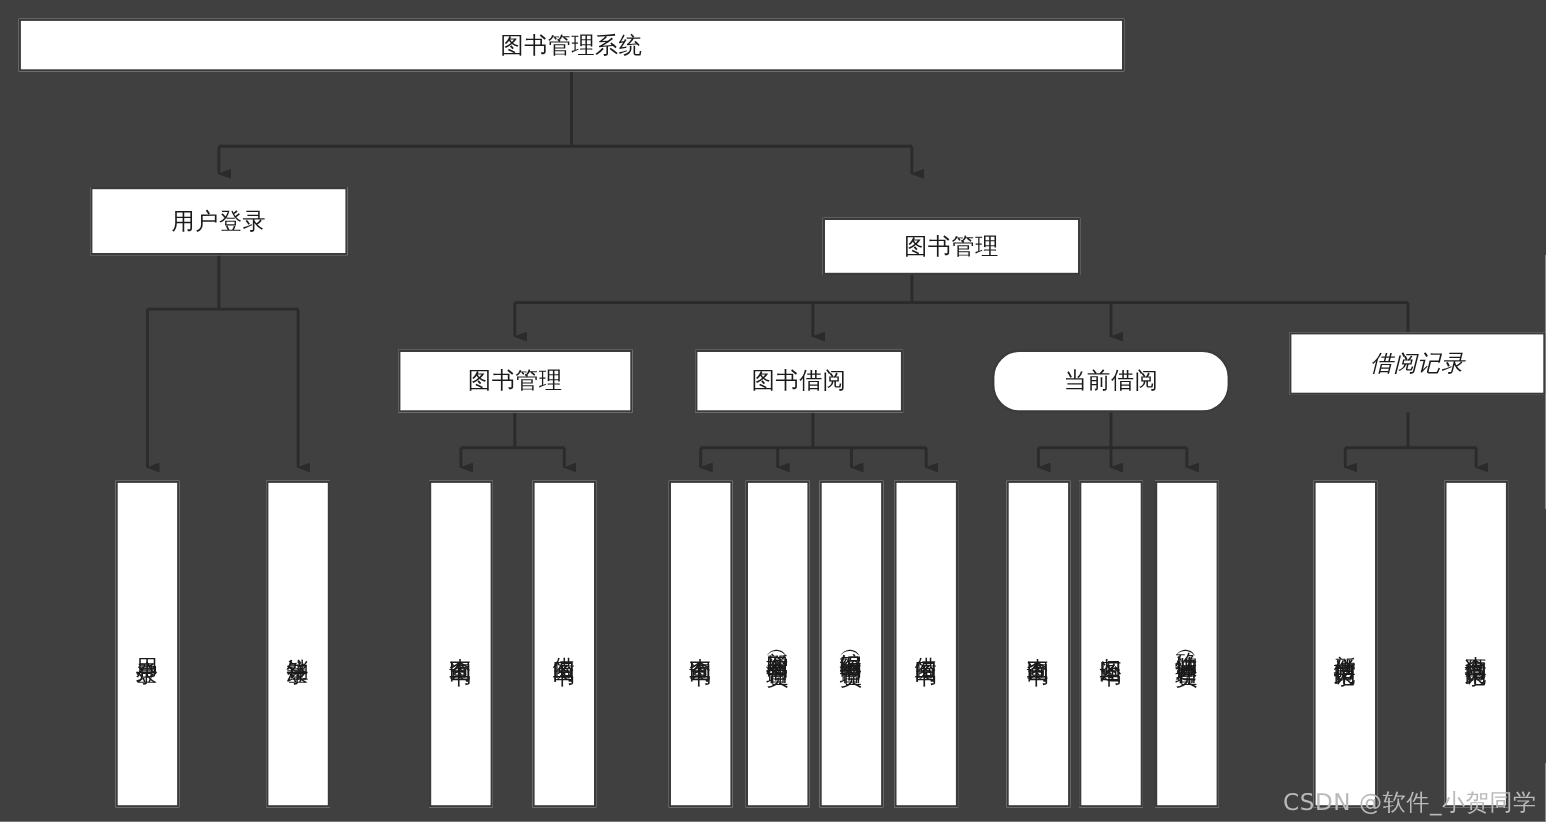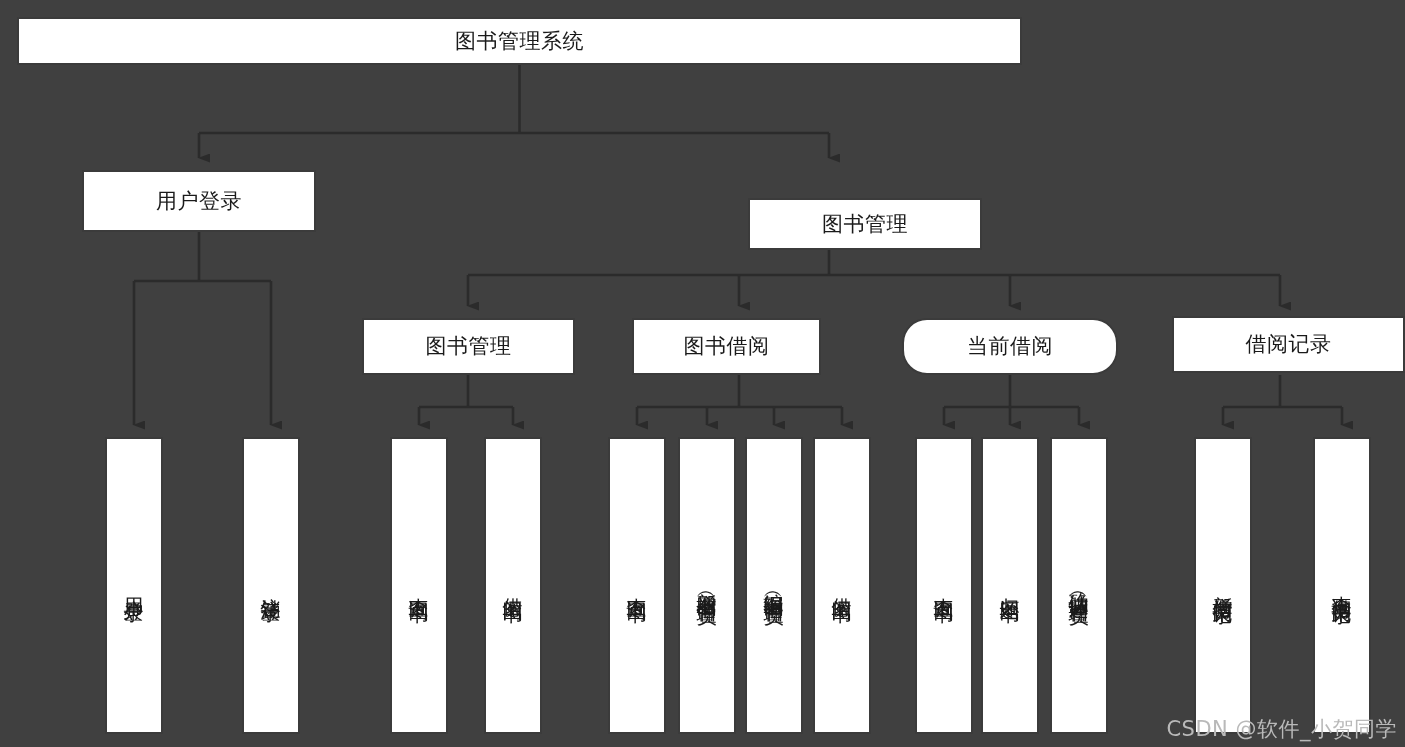--- a/index.html
+++ b/index.html
@@ -149,21 +149,21 @@
   </div>
 
   <div class="node-box" style="left:632px;top:318px;width:189px;height:57px;align-items:center;">
     <span class="node-label">图书借阅</span>
   </div>
 
   <div class="node-box" style="left:902px;top:318px;width:216px;height:57px;border-radius:25px;">
     <span class="node-label">当前借阅</span>
   </div>
 
-  <div class="node-box" style="left:1172px;top:316px;width:233px;height:57px;">
+  <div class="node-box" style="left:1172px;top:302px;width:233px;height:57px;font-style:italic;">
     <span class="node-label">借阅记录</span>
   </div>
 
   <div class="leaf-box" style="left:105px;top:437px;width:58px;height:297px;">
     <span class="leaf-label">用户登录</span>
   </div>
   <div class="leaf-box" style="left:242px;top:437px;width:58px;height:297px;">
     <span class="leaf-label">注销登录</span>
   </div>
 

